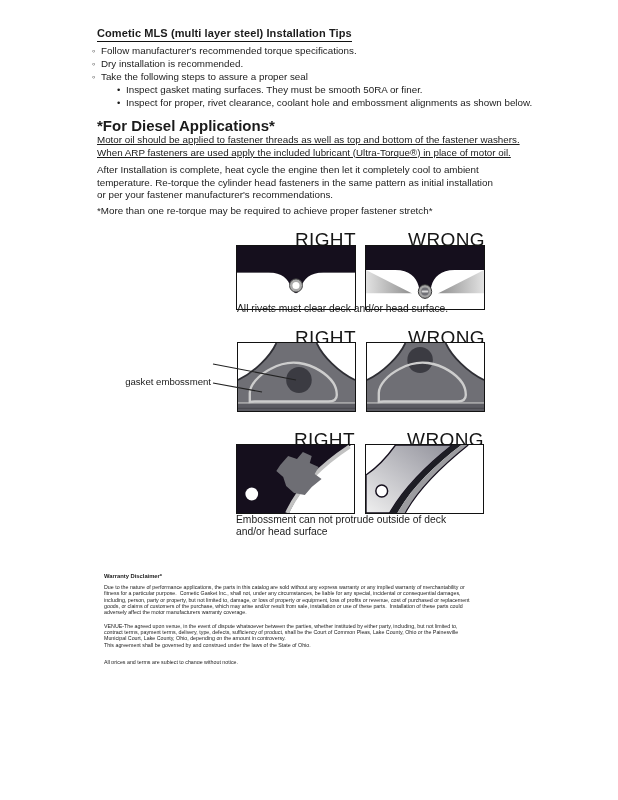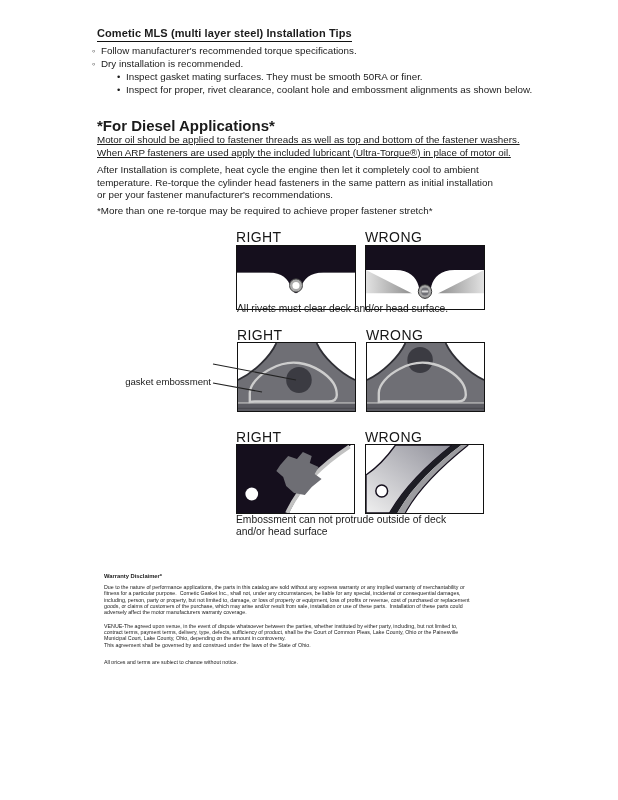--- a/index.html
+++ b/index.html
@@ -13,21 +13,21 @@
 
   .tips { left:92px; top:44px; font-size:9.8px; }
   .tip-row { position:relative; height:13px; line-height:13px; white-space:nowrap; padding-left:9px; }
   .tip-row::before { content:"◦"; position:absolute; left:0; top:0; font-size:9.5px; }
   .tip-sub { padding-left:34px; }
   .tip-sub::before { content:"•"; left:25px; font-size:9.5px; }
 
   .h2 { font-size:15px; font-weight:bold; white-space:nowrap; }
   .body-para { font-size:9.8px; line-height:12.6px; white-space:pre; }
 
-  .rw-label { width:120px; text-align:left; font-size:14px; letter-spacing:.4px; color:#161616; }
+  .rw-label { width:120px; text-align:right; font-size:19px; letter-spacing:.4px; color:#161616;text-decoration:underline; }
   .panel { width:120px; height:65px; border:1.7px solid #121212; background:#fff; }
   .panel svg { display:block; width:100%; height:100%; }
   .caption { font-size:10.3px; line-height:12px; white-space:pre; }
 
   .callout { font-size:9.6px; line-height:10.8px; text-align:right; white-space:pre; width:112px; }
 
   .warranty-h { font-size:5.8px; font-weight:bold; }
   .warranty-p { font-size:5.3px; line-height:6.35px; white-space:pre; color:#222; }
 
   .footer-code { font-size:11px; letter-spacing:.2px; color:#701a75;font-family:Liberation Mono, monospace; }
@@ -35,20 +35,21 @@
 </head>
 <body>
 
 <div class="sheet">
 
   <div class="abs page-title">Cometic MLS (multi layer steel) Installation Tips</div>
 
   <div class="abs tips">
     <div class="tip-row">Follow manufacturer's recommended torque specifications.</div>
     <div class="tip-row">Dry installation is recommended.</div>
+    <div class="tip-row">Take the following steps to assure a proper seal</div>
     <div class="tip-row tip-sub">Inspect gasket mating surfaces.  They must be smooth 50RA or finer.</div>
     <div class="tip-row tip-sub">Inspect for proper, rivet clearance, coolant hole and embossment alignments as shown below.</div>
   </div>
 
   <div class="abs h2" style="left:97px; top:117px;">*For Diesel Applications*</div>
   <div class="abs body-para" style="left:97px; top:134px;text-decoration:underline;">Motor oil should be applied to fastener threads as well as top and bottom of the fastener washers.
 When ARP fasteners are used apply the included lubricant (Ultra-Torque®) in place of motor oil.</div>
   <div class="abs body-para" style="left:97px; top:164px;">After Installation is complete, heat cycle the engine then let it completely cool to ambient
 temperature. Re-torque the cylinder head fasteners in the same pattern as initial installation
 or per your fastener manufacturer's recommendations.</div>

